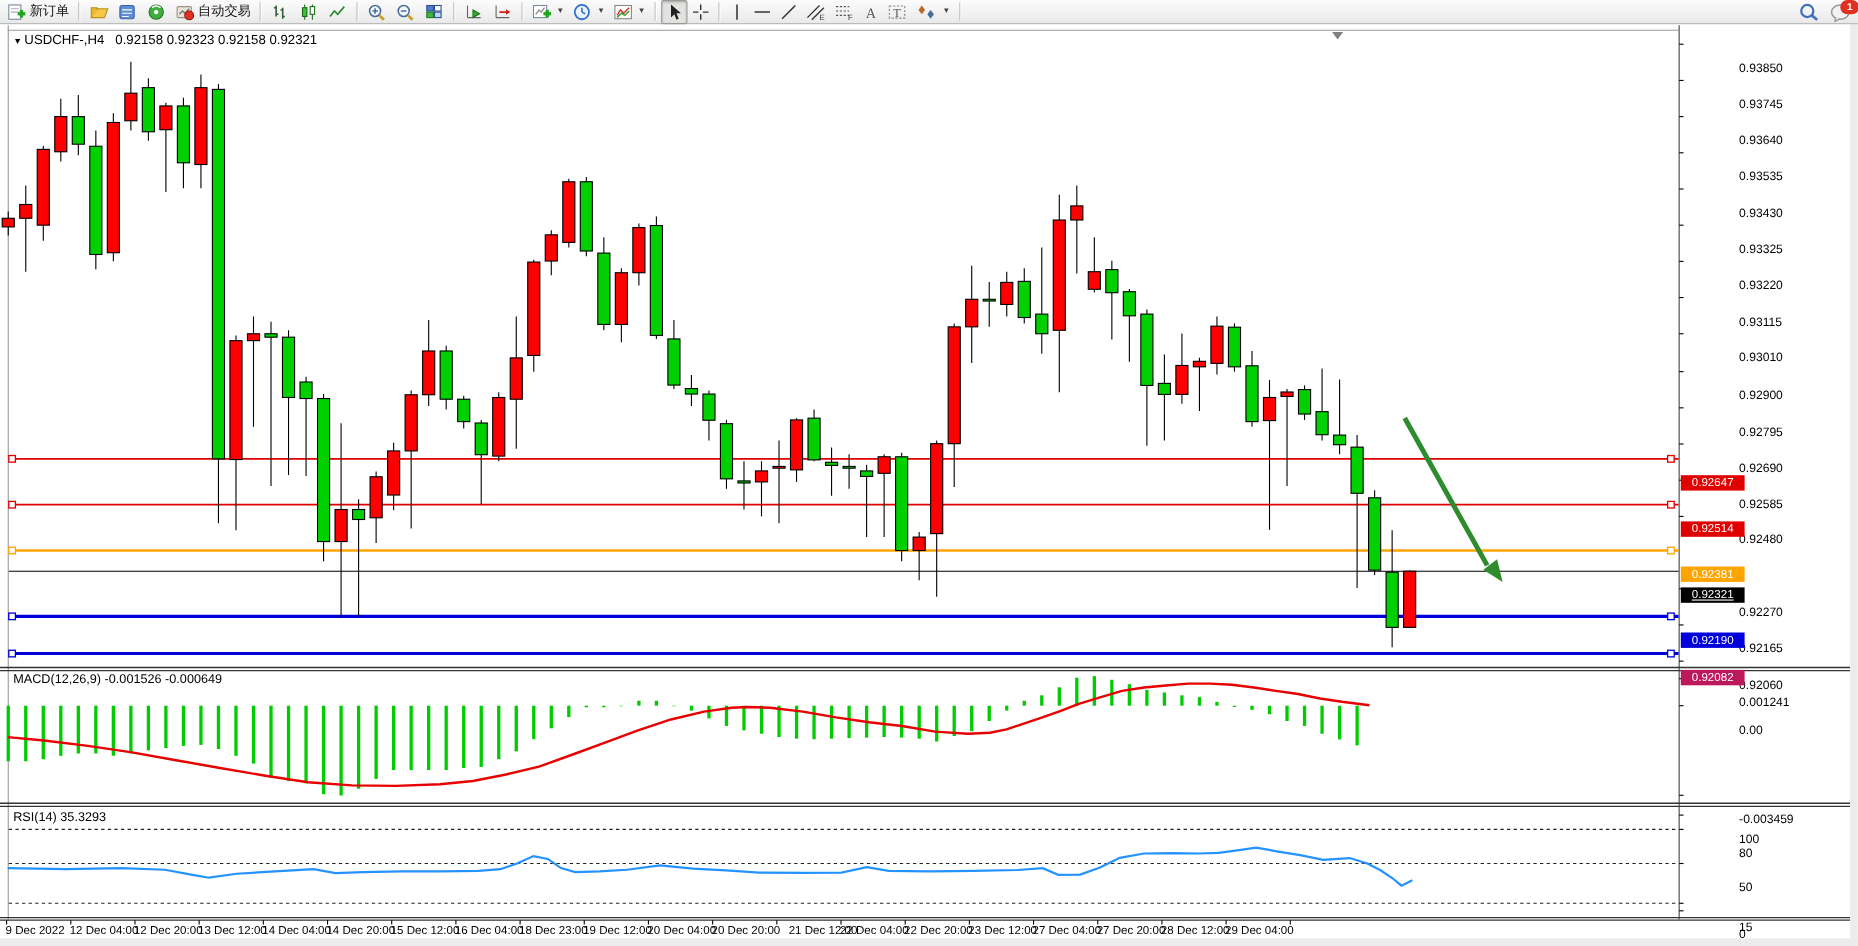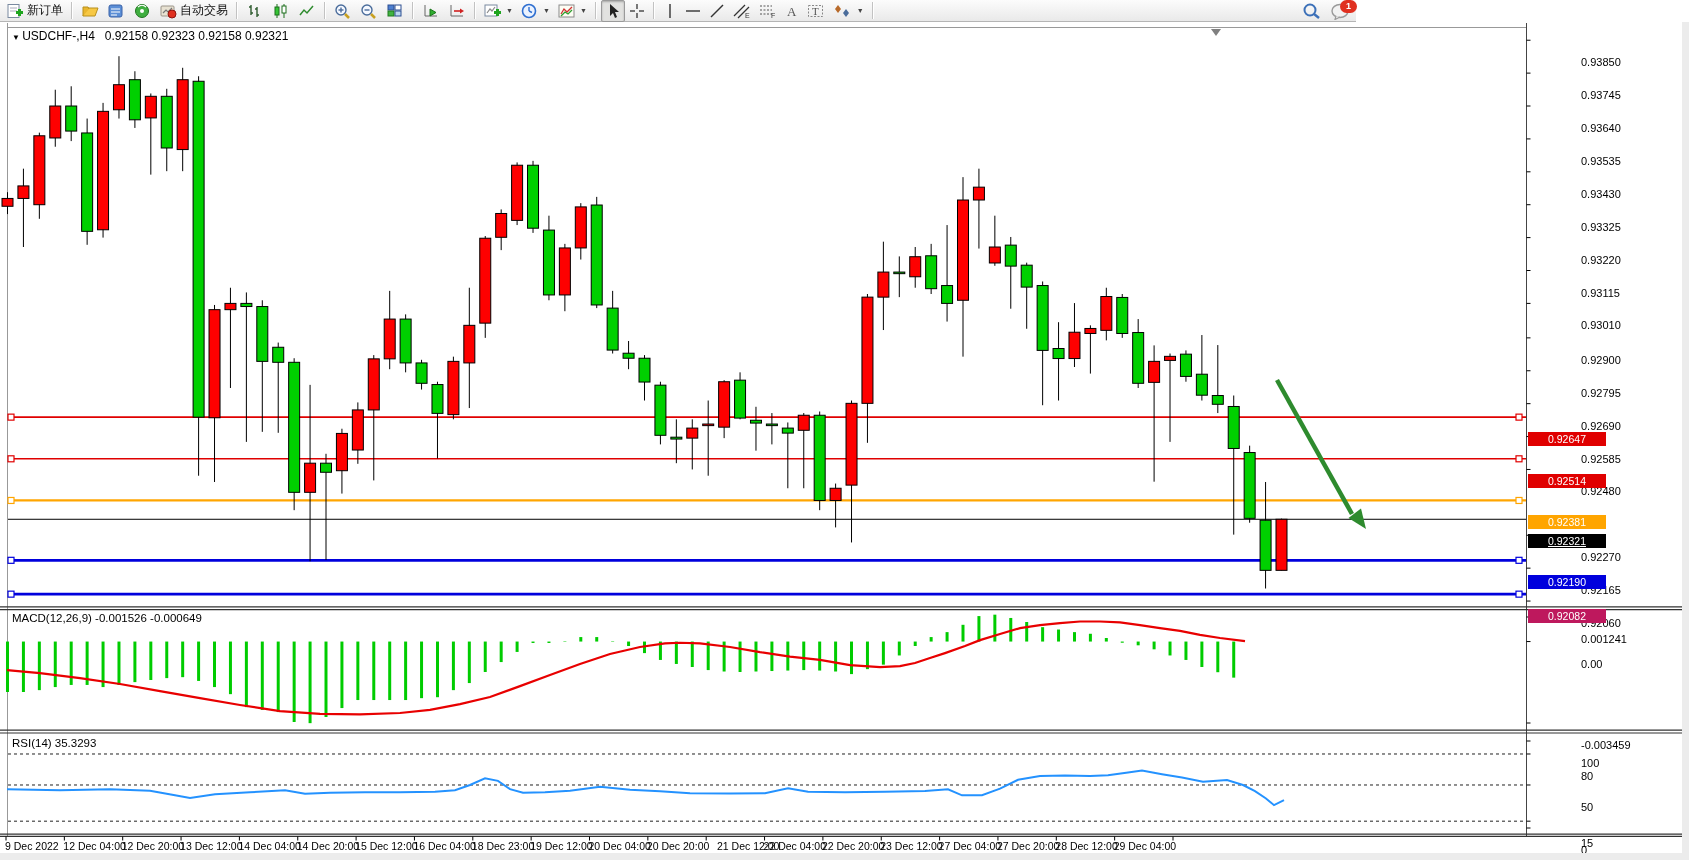--- a/index.html
+++ b/index.html
@@ -1,39 +1,39 @@
 <!DOCTYPE html>
 <html><head>
 <meta charset="utf-8">
 <style>
   html,body{margin:0;padding:0;background:#e8e8e8;font-family:"Liberation Sans",sans-serif;}
   #app{position:relative;width:1689px;height:860px;background:#ffffff;overflow:hidden;}
   
-  .toolbar{position:absolute;top:0;left:0;width:1356px;height:22px;background:linear-gradient(#fcfcfc,#e9e9e9);border-bottom:1px solid #b5b5b5;display:flex;align-items:center;padding-left:3px;box-sizing:border-box;z-index:30;}
+  .toolbar{position:absolute;top:0;left:0;width:1689px;height:22px;background:linear-gradient(#fcfcfc,#e9e9e9);border-bottom:1px solid #b5b5b5;display:flex;align-items:center;padding-left:3px;box-sizing:border-box;z-index:30;}
   .tbtn{height:20px;display:inline-flex;align-items:center;gap:3px;padding:0 3px;border:1px solid transparent;border-radius:2px;cursor:default;}
   .tbtn.pressed{background:#e2e2e0;border-color:#9a9a9a;box-shadow:inset 0 1px 2px rgba(0,0,0,.25);}
   .tsep{width:0;height:17px;border-left:1px solid #c2c2c2;border-right:1px solid #ffffff;margin:0 4px;}
   .tlabel{font-size:12px;color:#111;white-space:nowrap;}
   .caret{font-size:7px;color:#444;margin-left:1px;}
   .tf-group{display:flex;align-items:center;}
   .tf{font-size:11px;color:#222;padding:3px 7px;border:1px solid transparent;border-radius:2px;}
   .tf.active{background:#eceae6;border-color:#98989a;box-shadow:inset 0 1px 2px rgba(0,0,0,.22);}
   .toolbar-right{position:absolute;right:6px;top:0;height:22px;display:flex;align-items:center;gap:8px;}
   .notif{position:relative;}
   .badge-count{position:absolute;top:-2px;right:-7px;min-width:13px;height:13px;border-radius:7px;background:#e03020;color:#fff;font-size:9px;font-weight:bold;text-align:center;line-height:13px;padding:0 2px;}
   
   #chartwin{position:absolute;top:22px;left:0;width:1689px;height:838px;background:#fff;}
   #chartsvg{position:absolute;top:-22px;left:0;z-index:1;}
   .ovl{position:absolute;z-index:3;white-space:nowrap;}
   #chart-title{left:12px;top:7px;font-size:12px;color:#000;}
   #chart-title .sym{margin-right:10px;}
   #macd-label{left:12px;top:590px;font-size:11.5px;color:#000;}
   #rsi-label{left:12px;top:715px;font-size:11.5px;color:#000;}
   .axlabel{position:absolute;left:1533px;font-size:11px;color:#000;transform:translateY(-50%);z-index:2;margin-left:48px;}
-  .pricebadge{position:absolute;left:1528px;width:78px;height:14px;font-size:10.5px;line-height:14px;color:#fff;text-align:center;transform:translateY(-50%);z-index:4;}
+  .pricebadge{position:absolute;left:1528px;width:58px;height:14px;font-size:10.5px;line-height:14px;color:#fff;text-align:center;transform:translateY(-50%);z-index:4;}
   .datelabel{position:absolute;top:818px;font-size:10.5px;color:#000;z-index:2;}
   .grayside{position:absolute;top:0;left:1682px;width:7px;height:838px;background:#ececec;z-index:5;}
   .graybottom{position:absolute;top:831px;left:0;width:1689px;height:7px;background:#ececec;z-index:5;}
   svg{display:block;}
 </style>
 </head>
 <body>
 
 <div id="app">
 

